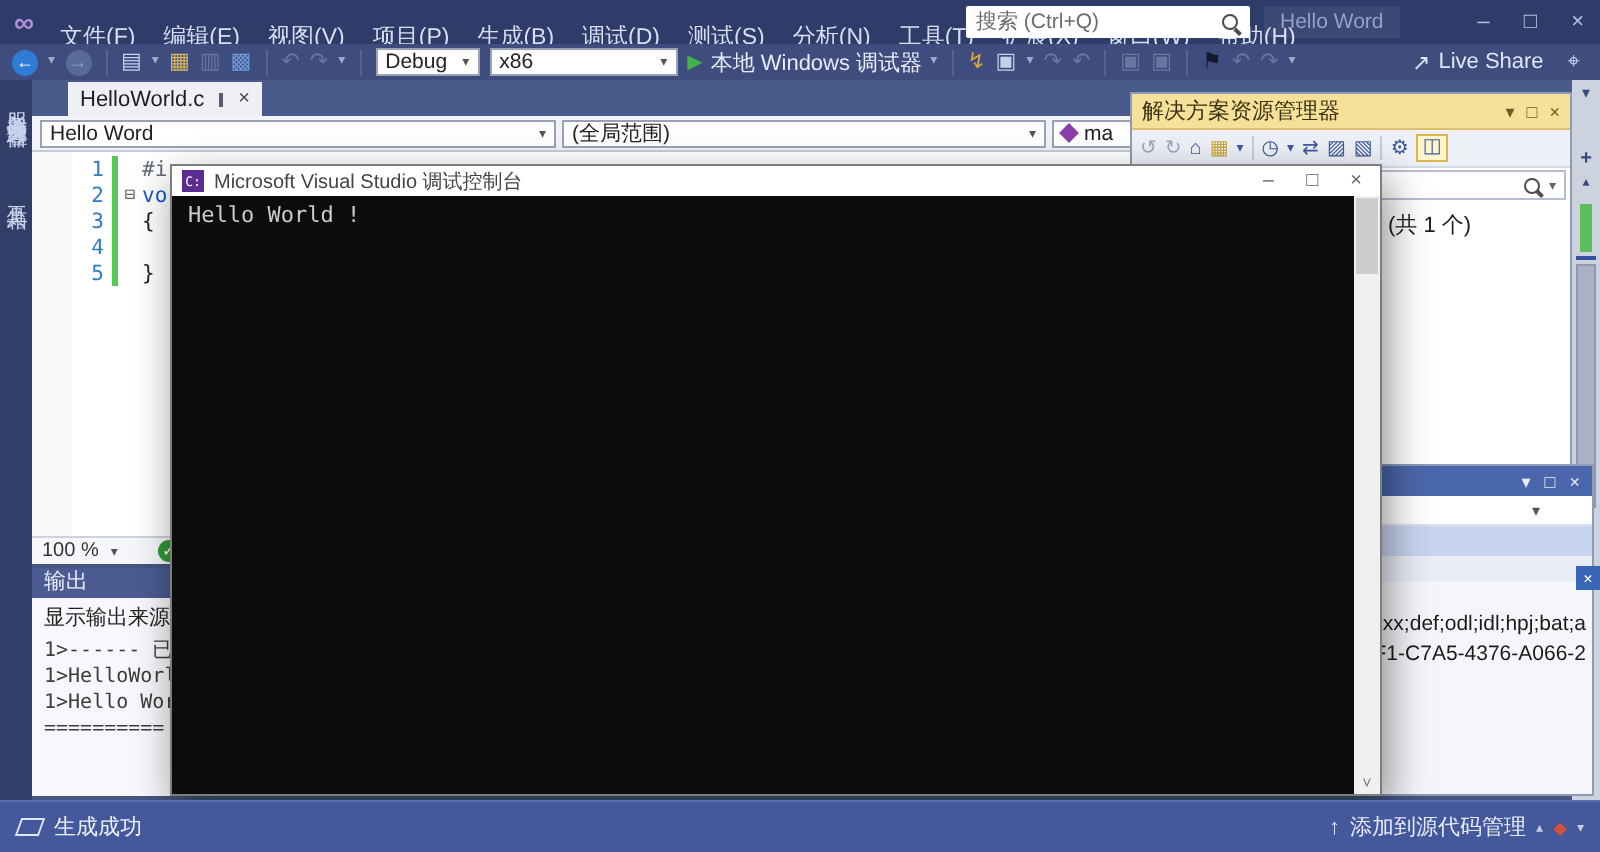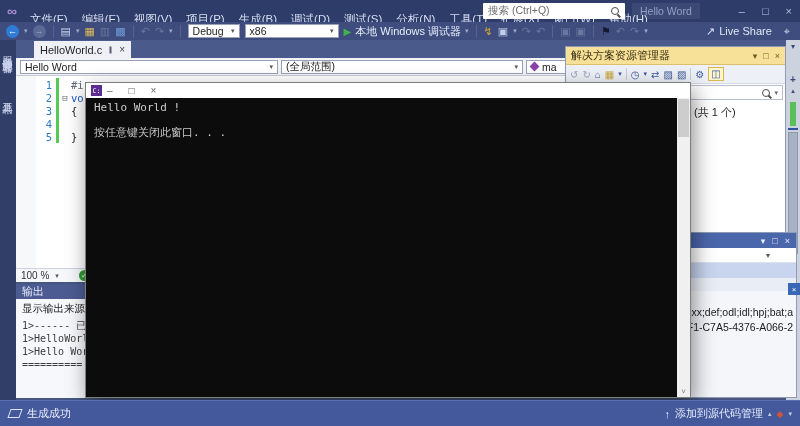--- a/index.html
+++ b/index.html
@@ -343,30 +343,30 @@
     <div class="prow3"></div>
     <div class="pvals">
       <div class="pval">cc;cxx;def;odl;idl;hpj;bat;a</div>
       <div class="pval">37F1-C7A5-4376-A066-2</div>
     </div>
   </div>
 
   <div id="console" class="abs">
     <div id="contitle">
       <span id="conicon">C:</span>
+      <span class="t">Microsoft Visual Studio 调试控制台</span>
       <span class="btns">
         <span>–</span>
         <span>□</span>
         <span>×</span>
       </span>
     </div>
     <div id="conbody">
       <div class="cline">Hello World !</div>
       <div class="cline"></div>
-      <div class="cline">按任意键关闭此窗口. . .</div>
     </div>
     <div id="conscroll">
       <div id="conthumb"></div>
       <span id="condown">˅</span>
     </div>
   </div>
 
   <div id="statusbar" class="abs">
     <span class="para"></span>
     <span class="lt">生成成功</span>

